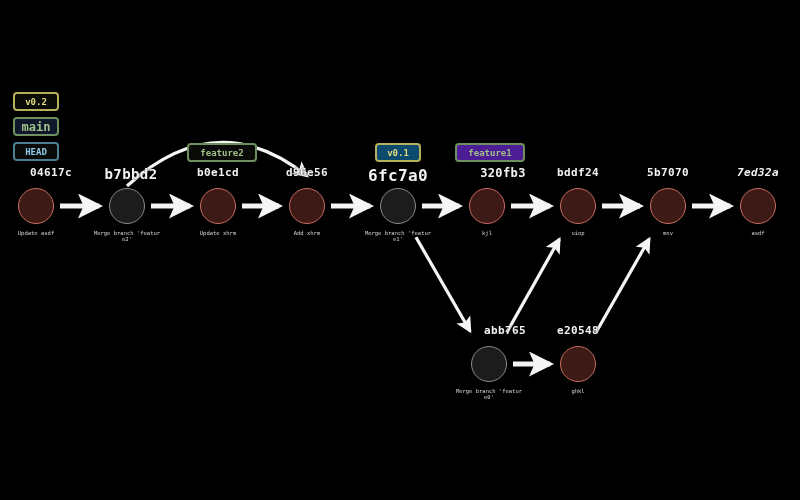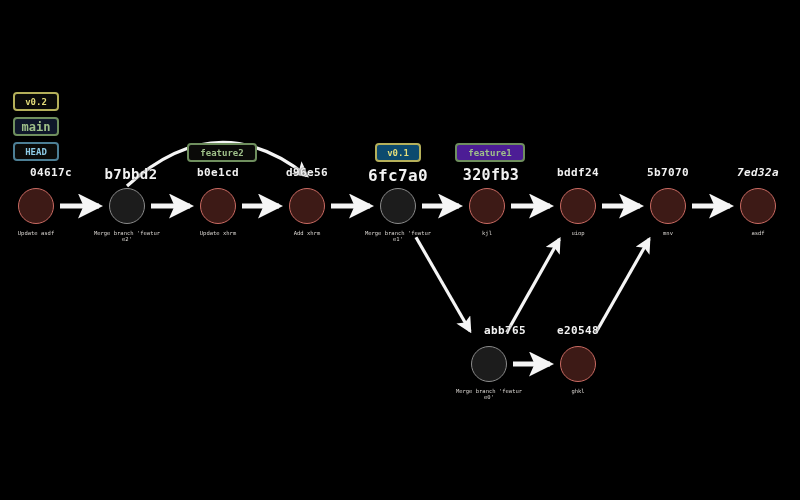--- a/index.html
+++ b/index.html
@@ -115,21 +115,21 @@
         <div class="node-hash" style="left: 0px; top: -40px; font-size: 11px;">d96e56</div>
         <div class="node-circle" style="width: 36px; height: 36px; left: -18px; top: -18px; background: rgb(61, 26, 22); border: 1.6px solid rgb(201, 106, 98);"></div>
         <div class="node-message" style="left: 0px; top: 24px; width: 74px; margin-left: -37px; transform: none; font-size: 5.5px;">Add xhrm</div>
       </div>
       <div class="commit-node" style="left: 398px; top: 206px;">
         <div class="node-hash" style="left: 0px; top: -40px; font-size: 16px;">6fc7a0</div>
         <div class="node-circle" style="width: 36px; height: 36px; left: -18px; top: -18px; background: rgb(28, 28, 28); border: 1.6px solid rgb(138, 138, 138);"></div>
         <div class="node-message" style="left: 0px; top: 24px; width: 74px; margin-left: -37px; transform: none; font-size: 5.5px;">Merge branch 'featur e1'</div>
       </div>
       <div class="commit-node" style="left: 487px; top: 206px;">
-        <div class="node-hash" style="left: 4px; top: -40px; font-size: 15px;">320fb3</div>
+        <div class="node-hash" style="left: 16px; top: -40px; font-size: 12px;">320fb3</div>
         <div class="node-circle" style="width: 36px; height: 36px; left: -18px; top: -18px; background: rgb(61, 26, 22); border: 1.6px solid rgb(201, 106, 98);"></div>
         <div class="node-message" style="left: 0px; top: 24px; width: 74px; margin-left: -37px; transform: none; font-size: 5.5px;">kjl</div>
       </div>
       <div class="commit-node" style="left: 578px; top: 206px;">
         <div class="node-hash" style="left: 0px; top: -40px; font-size: 11px;">bddf24</div>
         <div class="node-circle" style="width: 36px; height: 36px; left: -18px; top: -18px; background: rgb(61, 26, 22); border: 1.6px solid rgb(201, 106, 98);"></div>
         <div class="node-message" style="left: 0px; top: 24px; width: 74px; margin-left: -37px; transform: none; font-size: 5.5px;">uiop</div>
       </div>
       <div class="commit-node" style="left: 668px; top: 206px;">
         <div class="node-hash" style="left: 0px; top: -40px; font-size: 11px;">5b7070</div>

